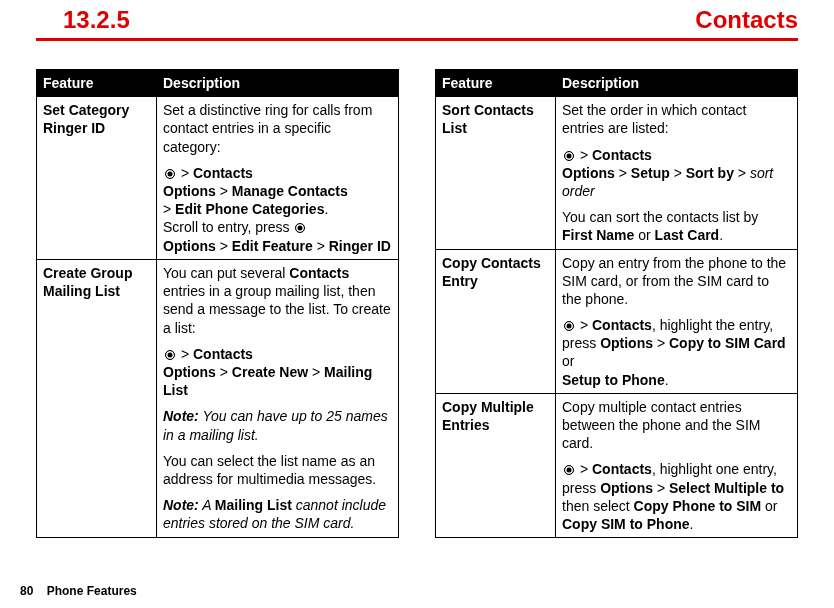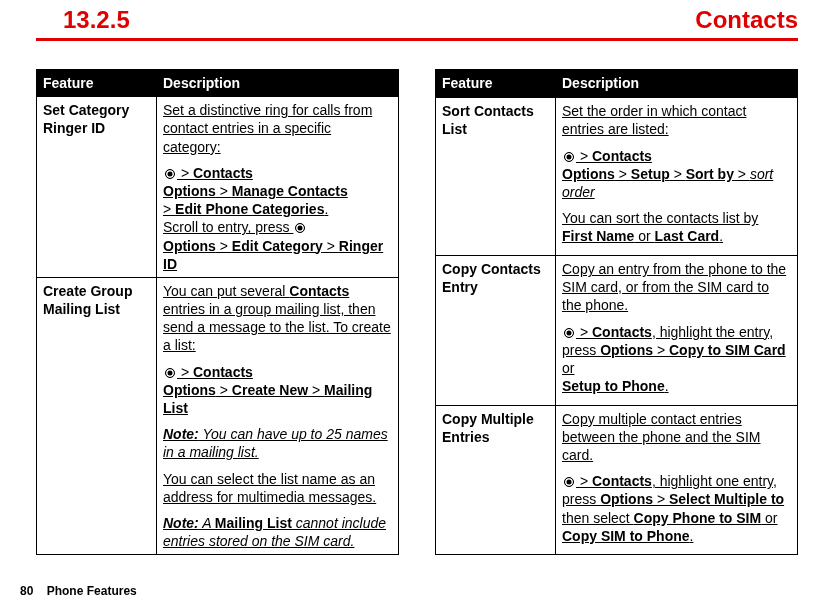--- a/index.html
+++ b/index.html
@@ -58,21 +58,21 @@
   }
   table.feature th {
     background: #000;
     color: #fff;
     text-align: left;
     font-weight: bold;
   }
   col.col-feat { width: 120px; }
   col.col-desc { width: auto; }
   .feat-label { font-weight: bold; }
-  .desc p { margin: 0 0 8px 0; text-decoration: underline; }
+  .desc p { margin: 0 0 8px 0; }
   .desc p:last-child { margin-bottom: 0; }
   .bold { font-weight: bold; }
   .ital { font-style: italic; }
   .note-label { font-weight: bold; font-style: italic; margin-top: 39px; }
   .dot {
     display: inline-block;
     width: 8px; height: 8px;
     border: 1.5px solid #000;
     border-radius: 50%;
     background: #000;
@@ -113,21 +113,21 @@
       </tr>
       <tr>
         <td class="feat-label">Set Category Ringer ID</td>
         <td class="desc">
           <p>Set a distinctive ring for calls from contact entries in a specific category:</p>
           <p>
             <span class="dot"></span><span> &gt; </span><span class="bold">Contacts</span><br>
             <span class="bold">Options</span><span> &gt; </span><span class="bold">Manage Contacts</span><br>
             <span>&gt; </span><span class="bold">Edit Phone Categories</span><span>.</span><br>
             <span>Scroll to entry, press </span><span class="dot"></span><br>
-            <span class="bold">Options</span><span> &gt; </span><span class="bold">Edit Category</span><span> &gt; </span><span class="bold">Ringer ID</span>
+            <span class="bold">Options</span><span> &gt; </span><span class="bold">Edit Feature</span><span> &gt; </span><span class="bold">Ringer ID</span>
           </p>
         </td>
       </tr>
       <tr>
         <td class="feat-label">Create Group Mailing List</td>
         <td class="desc">
           <p>
             <span>You can put several </span><span class="bold">Contacts</span><span> entries in a group mailing list, then send a message to the list. To create a list:</span>
           </p>
           <p>

